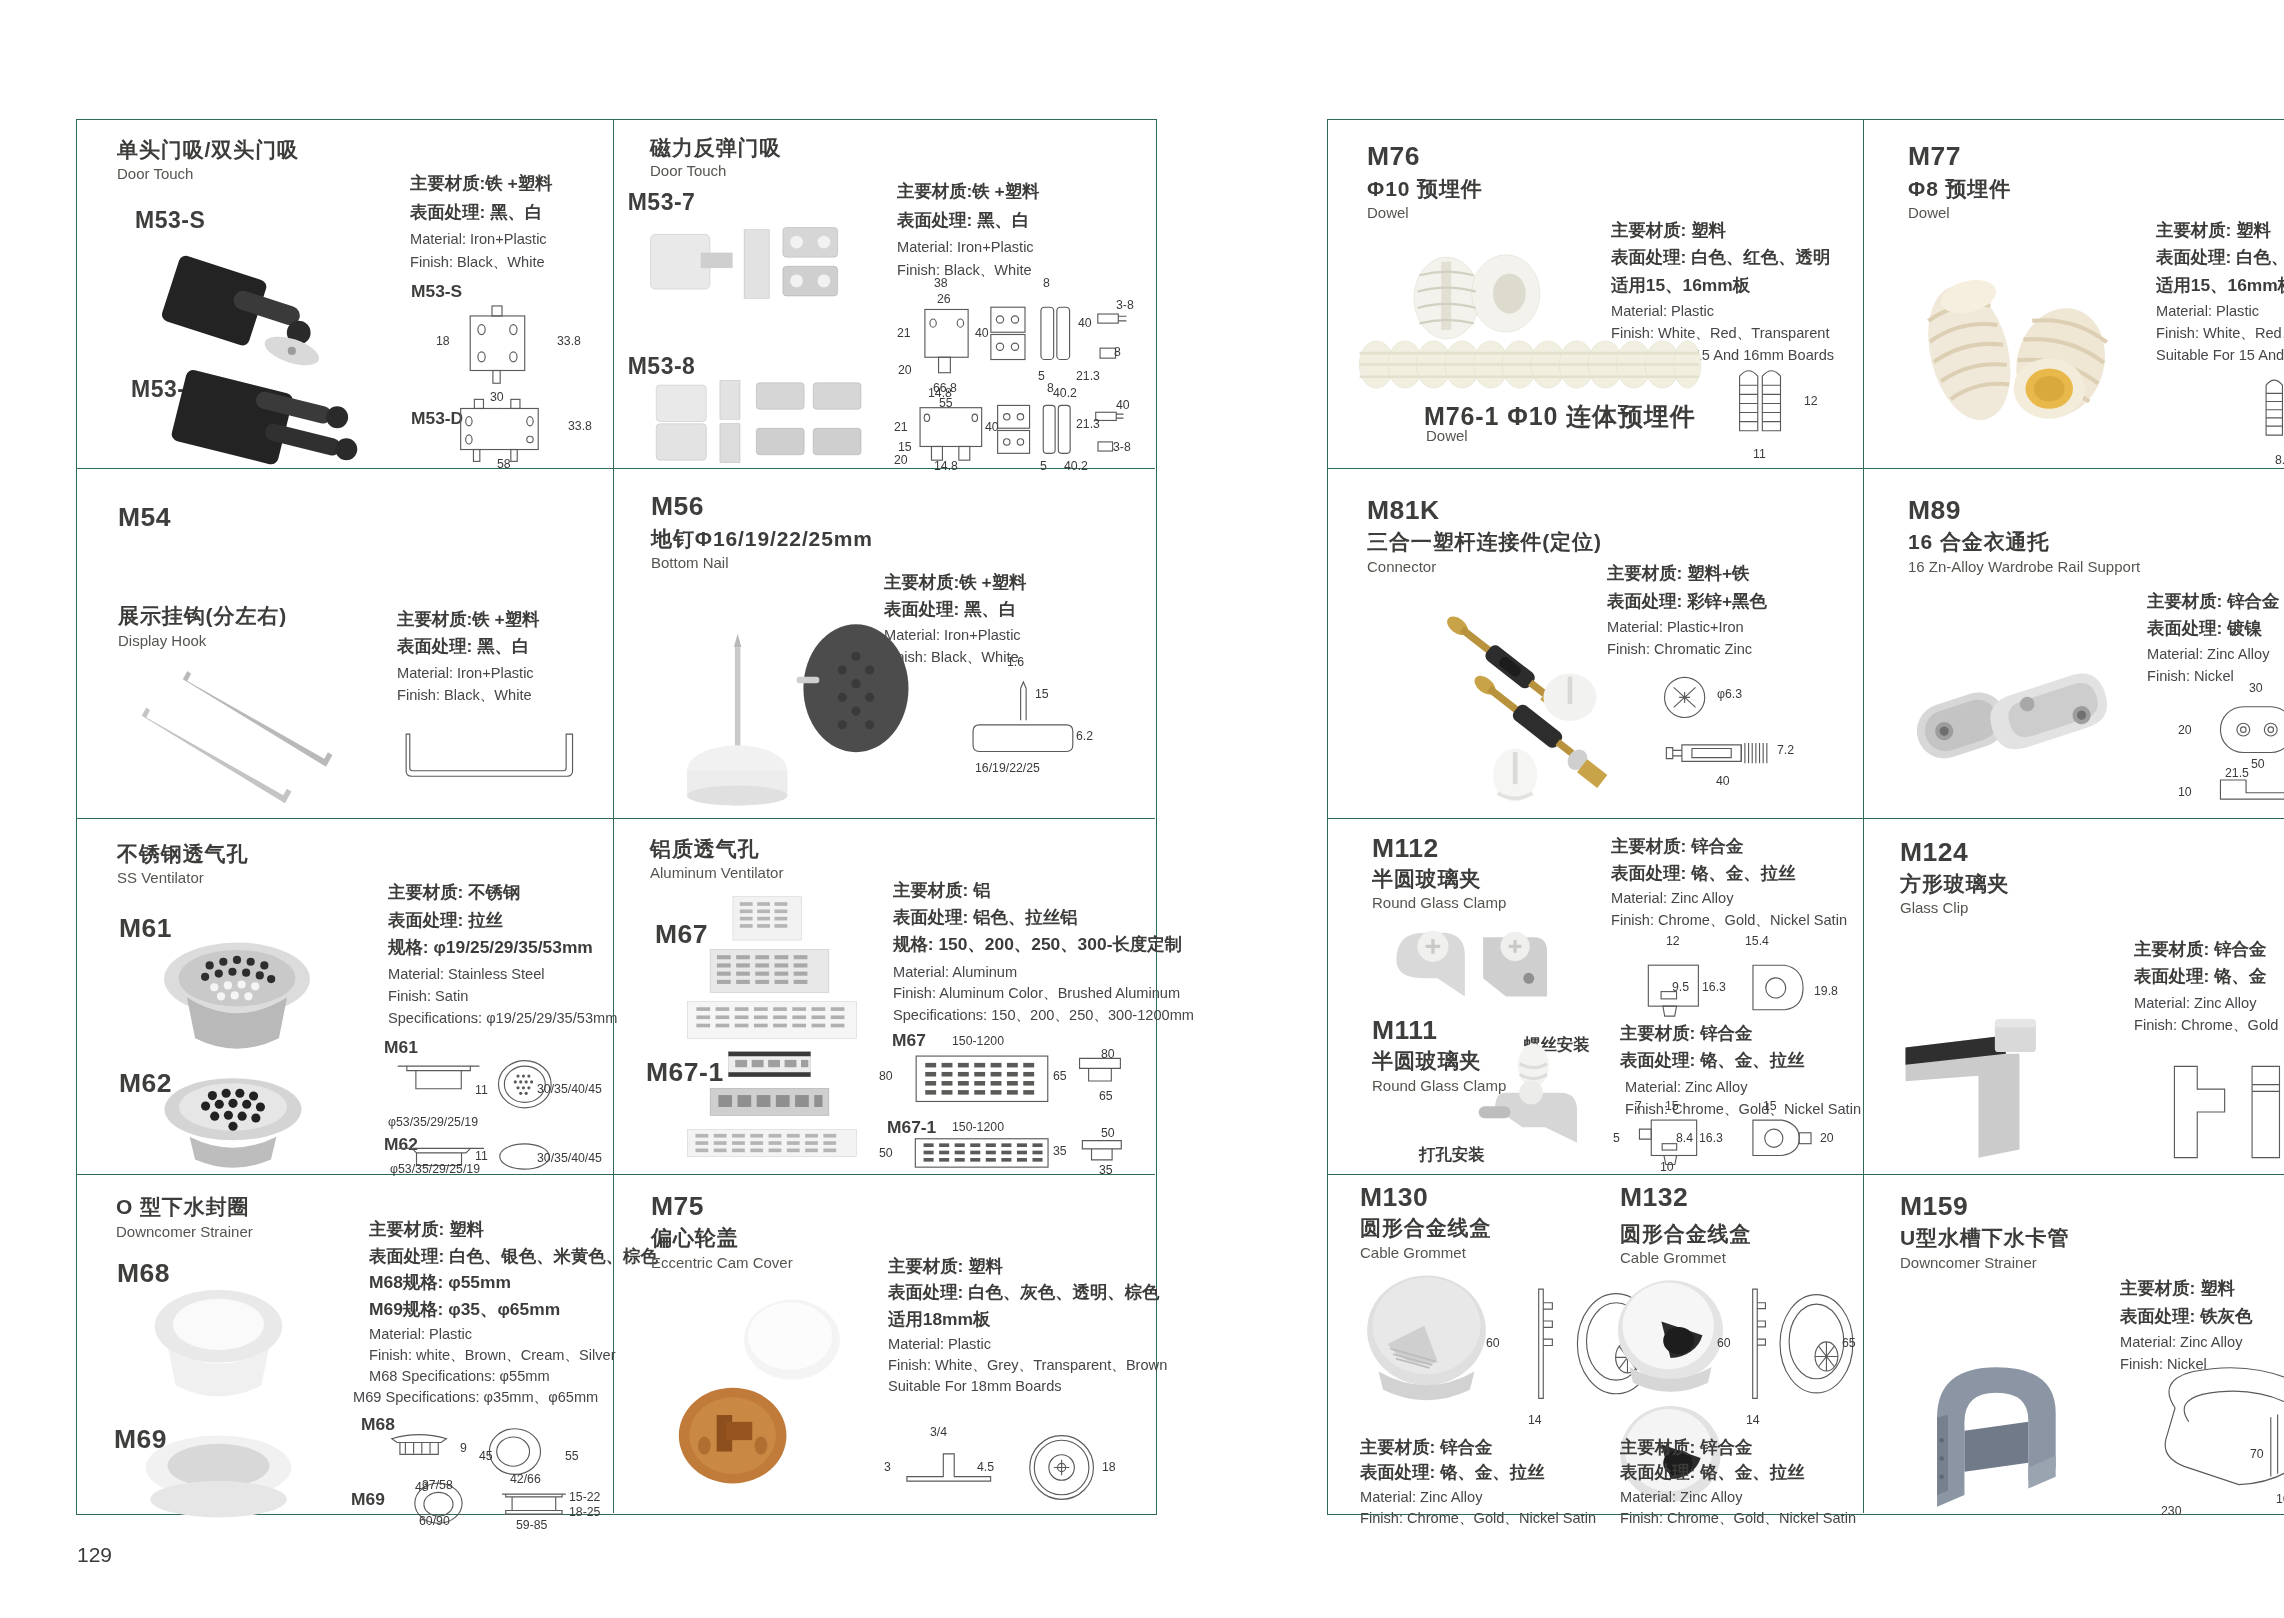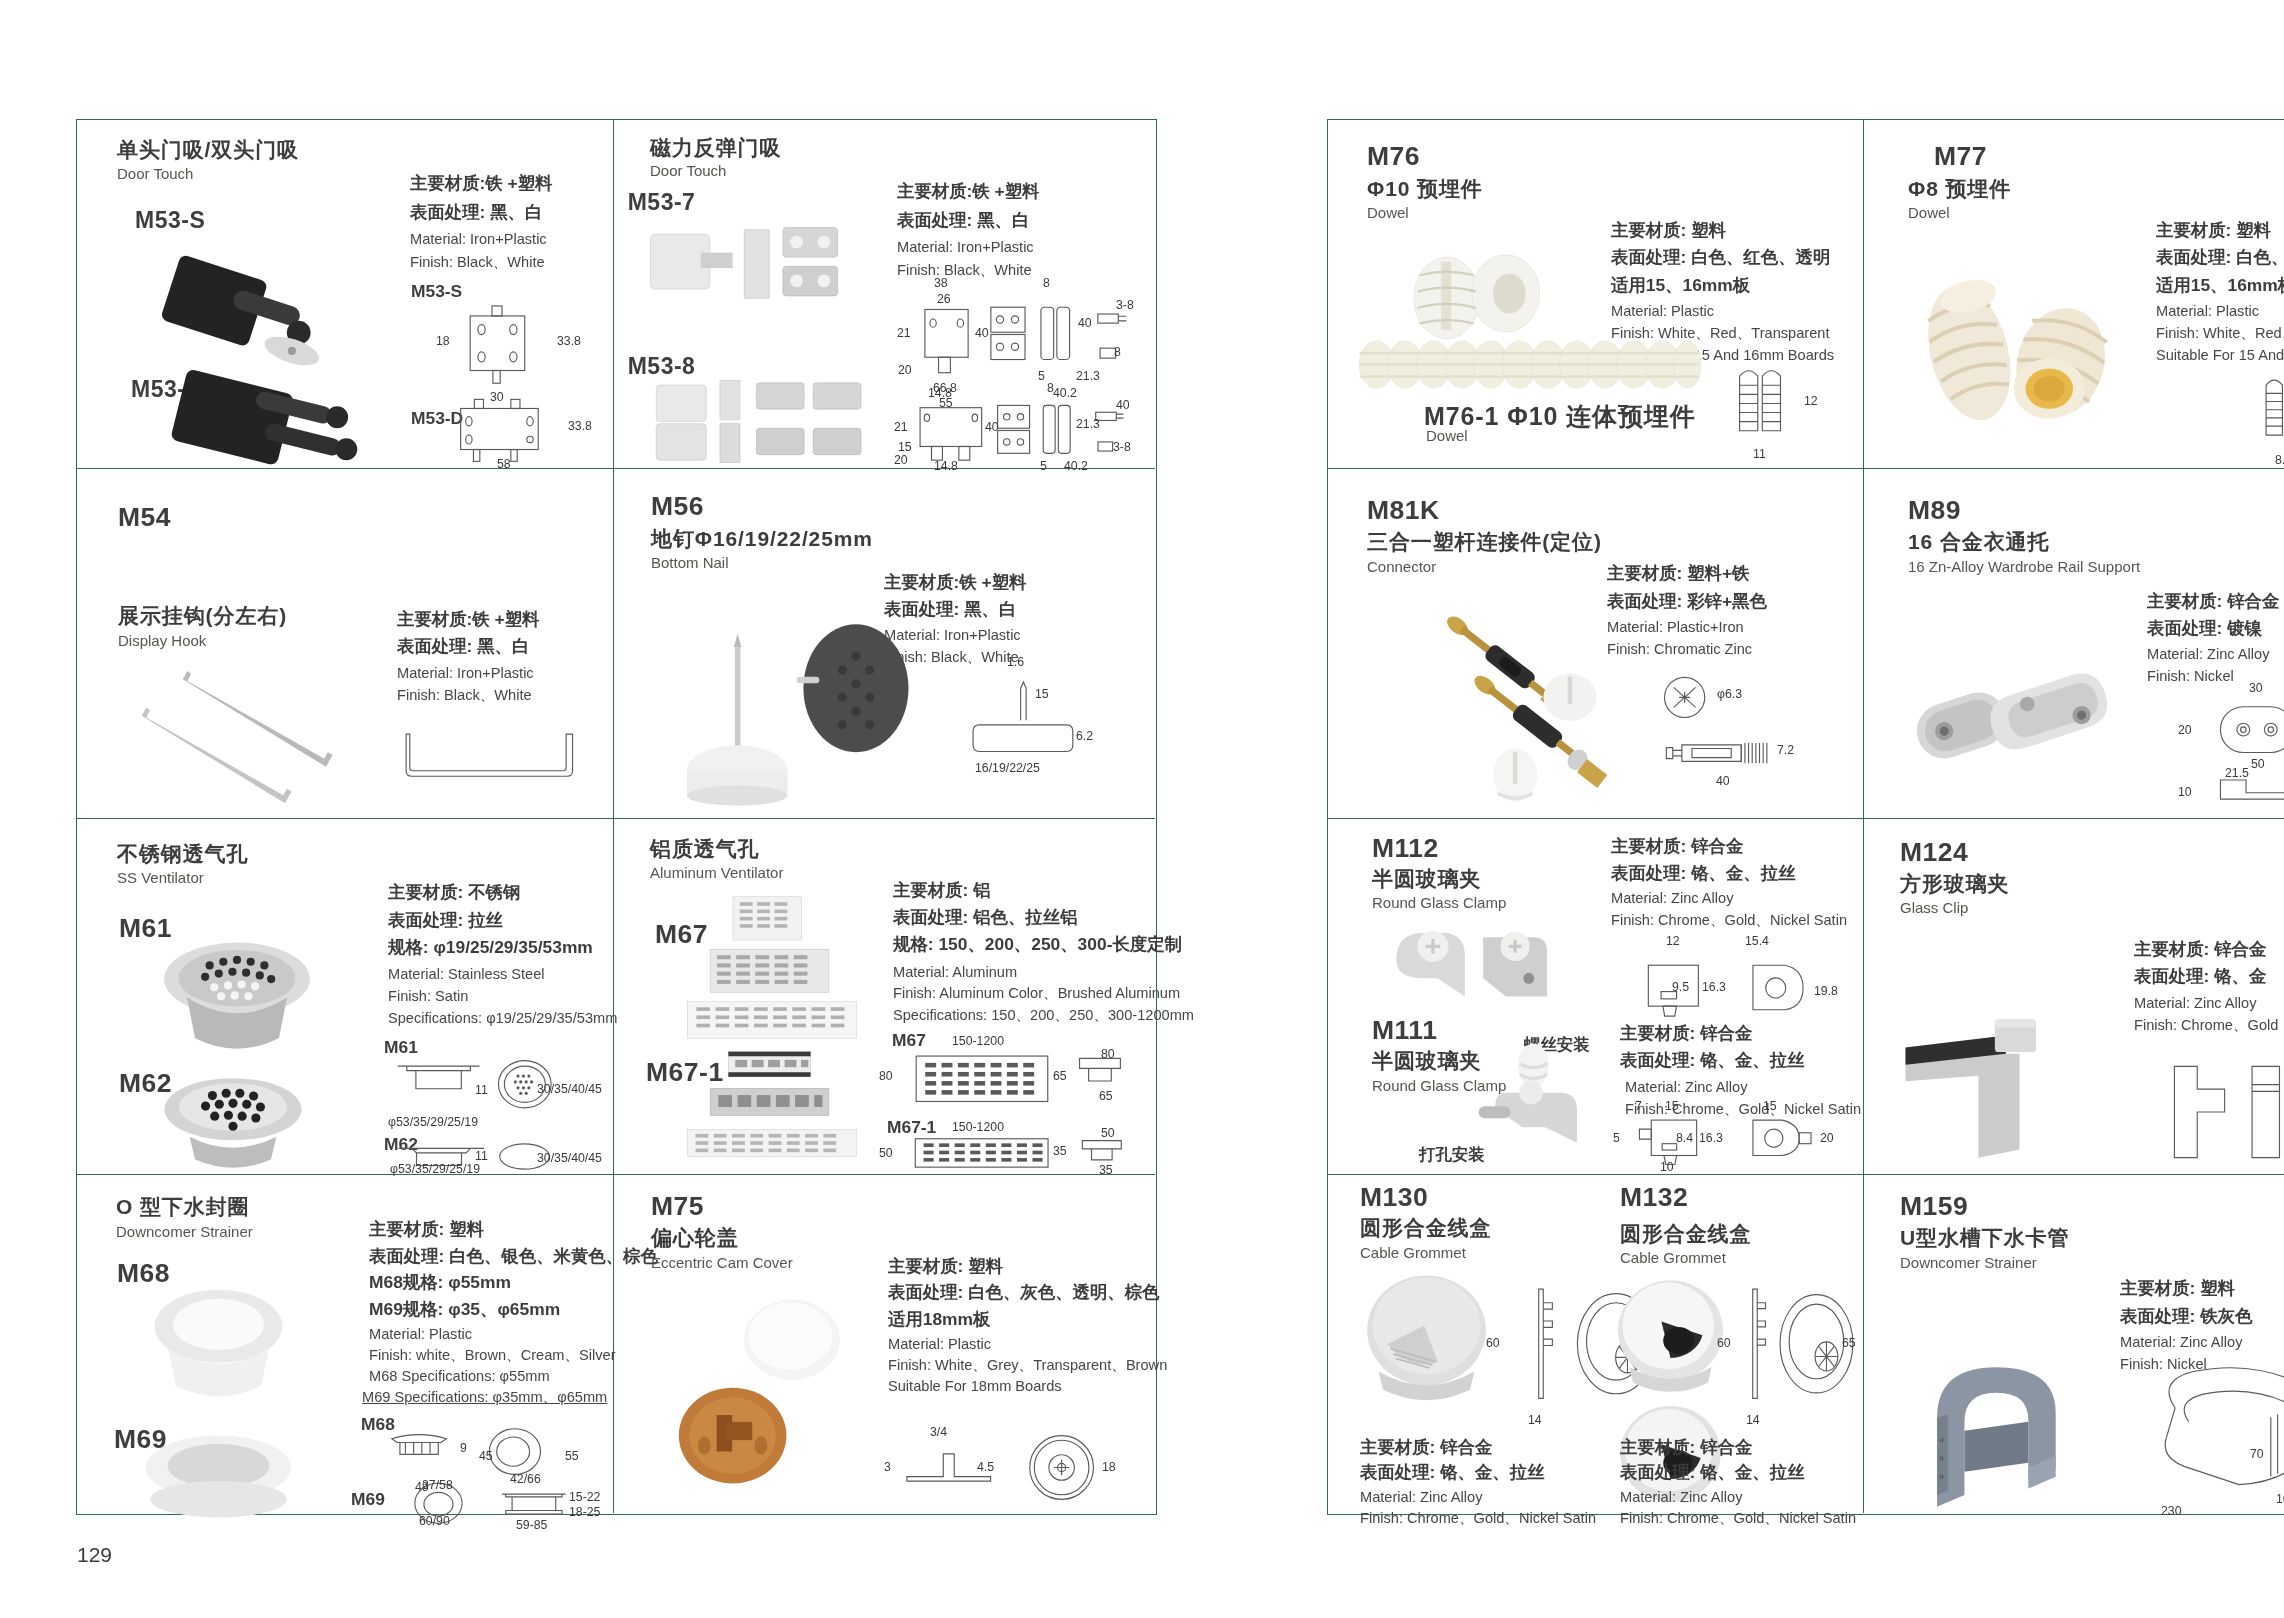--- a/index.html
+++ b/index.html
@@ -558,21 +558,21 @@
       <div class="abs spec-cn">
           <span class="abs" style="left:292px;top:41px;">主要材质: 塑料</span>
           <span class="abs" style="left:292px;top:68px;">表面处理: 白色、银色、米黄色、棕色</span>
           <span class="abs" style="left:292px;top:94px;">M68规格: φ55mm</span>
           <span class="abs" style="left:292px;top:121px;">M69规格: φ35、φ65mm</span>
         </div>
       <div class="abs spec-en">
           <span class="abs" style="left:292px;top:149px;">Material: Plastic</span>
           <span class="abs" style="left:292px;top:170px;">Finish: white、Brown、Cream、Silver</span>
           <span class="abs" style="left:292px;top:191px;">M68 Specifications: φ55mm</span>
-          <span class="abs" style="left:285px;top:212px;text-decoration:underline;">M69 Specifications: φ35mm、φ65mm</span>
+          <span class="abs" style="left:276px;top:212px;">M69 Specifications: φ35mm、φ65mm</span>
         </div>
       <div class="abs code" style="left:40px;top:83px;">M68</div>
       <svg class="abs" style="left:64px;top:110px;" width="155" height="128" viewBox="0 0 340 280">
         <ellipse cx="170" cy="90" rx="140" ry="80" fill="#e9e9e9"></ellipse>
         <ellipse cx="170" cy="86" rx="100" ry="56" fill="#fafafa"></ellipse>
         <path d="M60 140 q110 64 220 0 l-16 80 q-94 48 -188 0 z" fill="#f0f0f0"></path>
       </svg>
       <div class="abs code" style="left:37px;top:249px;">M69</div>
       <svg class="abs" style="left:50px;top:256px;" width="183" height="91" viewBox="0 0 400 200">
         <ellipse cx="200" cy="80" rx="160" ry="70" fill="#f1f1f1"></ellipse>
@@ -690,21 +690,21 @@
       <div class="abs t-en" style="left:98px;top:307px;">Dowel</div>
       <svg class="abs" style="left:393px;top:238px;" width="119" height="100" viewBox="0 0 260 220">
         <path class="outl" d="M40 40 q20 -24 40 0 v120 h-40 z M90 40 q20 -24 40 0 v120 h-40 z"></path>
         <path class="outl" d="M40 60 h40 M40 80 h40 M40 100 h40 M40 120 h40 M40 140 h40 M90 60 h40 M90 80 h40 M90 100 h40 M90 120 h40 M90 140 h40"></path>
       </svg>
       <span class="abs dim" style="left:476px;top:274px;">12</span>
       <span class="abs dim" style="left:425px;top:327px;">11</span>
     </div>
 
     <div class="cell last-col">
-      <div class="abs code" style="left:44px;top:21px;margin-left:26px;">M77</div>
+      <div class="abs code" style="left:44px;top:21px;">M77</div>
       <div class="abs t-cn" style="left:44px;top:55px;">Φ8 预埋件</div>
       <div class="abs t-en" style="left:44px;top:84px;">Dowel</div>
       <div class="abs spec-cn">
           <span class="abs" style="left:292px;top:97px;">主要材质: 塑料</span>
           <span class="abs" style="left:292px;top:124px;">表面处理: 白色、红色、透明</span>
           <span class="abs" style="left:292px;top:152px;">适用15、16mm板</span>
         </div>
       <div class="abs spec-en">
           <span class="abs" style="left:292px;top:181px;">Material: Plastic</span>
           <span class="abs" style="left:292px;top:203px;">Finish: White、Red、Transparent</span>

